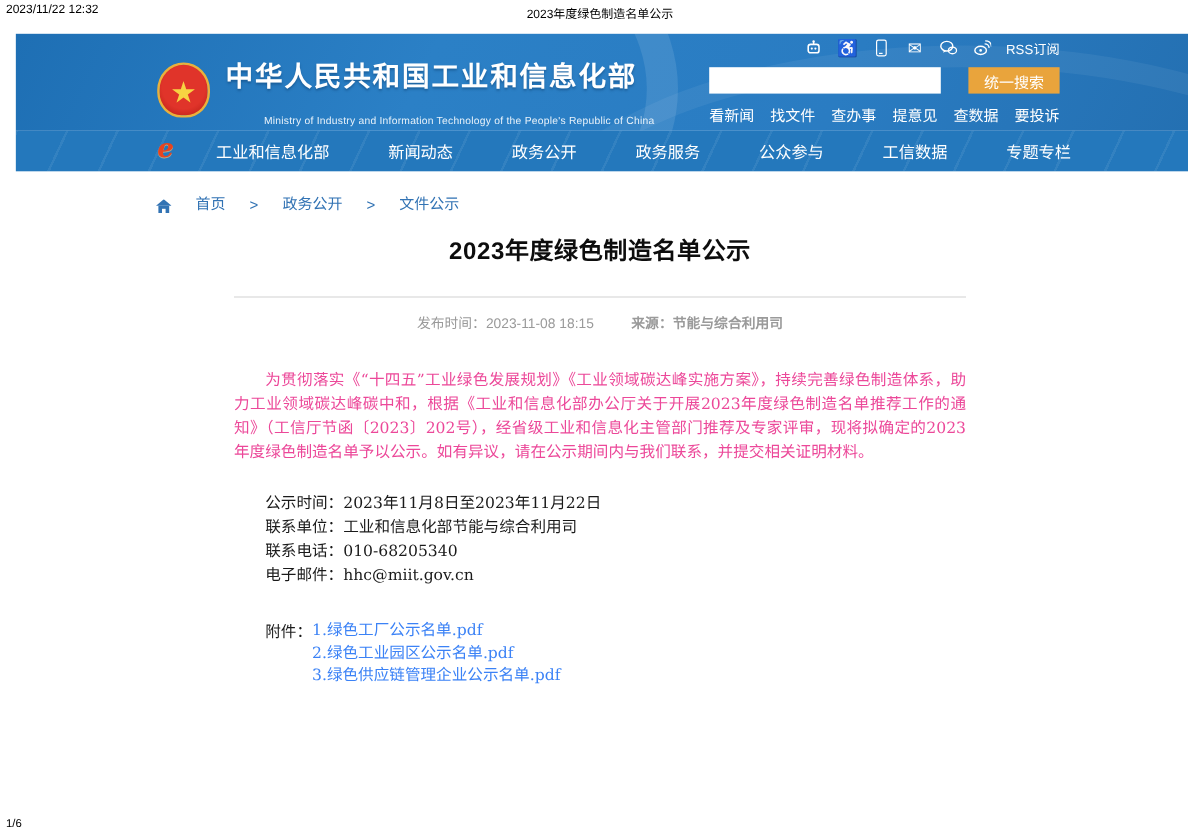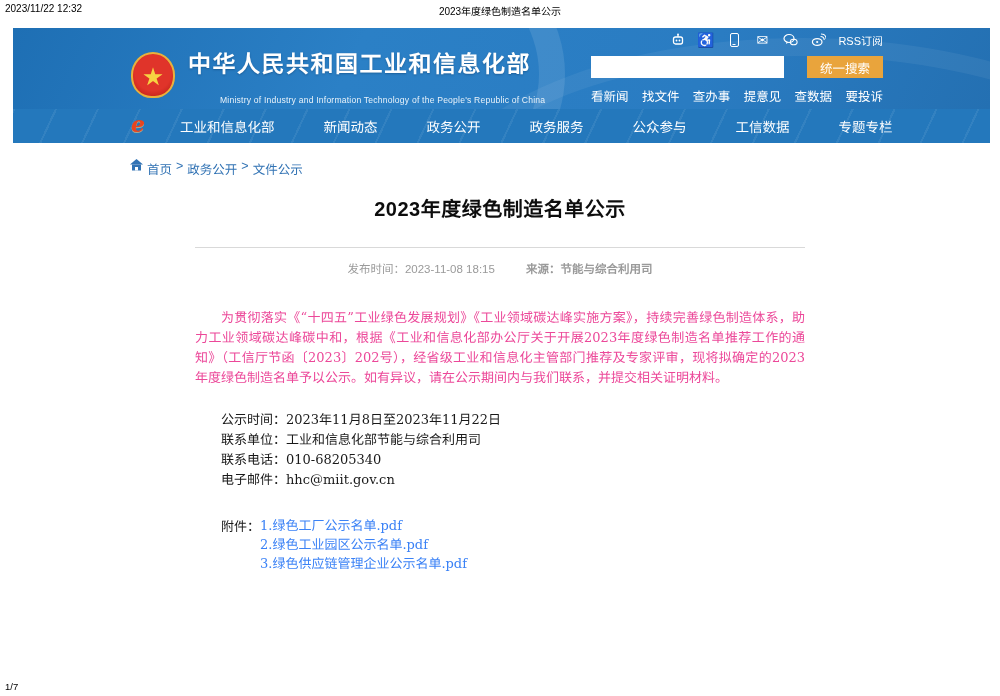--- a/index.html
+++ b/index.html
@@ -35,21 +35,21 @@
   .search-input { flex:1; border:none; background:#fff; height:22px; padding:0 6px; font-size:12px; outline:none; }
   .search-btn { width:76px; height:22px; border:none; background:#e9a43c; color:#fff; font-size:12.5px; cursor:pointer; font-family:inherit; }
   .quick-links { display:flex; justify-content:space-between; margin-top:8px; }
   .quick-links a { color:#fff; font-size:12.5px; text-decoration:none; }
 
   .nav-logo { position:absolute; left:118px; font-family:"DejaVu Serif", serif; font-style:italic; font-weight:bold; font-size:22px; color:#e8441e; text-shadow:0 1px 0 rgba(255,200,120,.6); line-height:1; top:4px; }
   .nav-items { display:flex; padding-left:167px; column-gap:49px; }
   .nav-items a { color:#fff; font-size:13.5px; text-decoration:none; white-space:nowrap; }
 
   
-  .breadcrumb { position:absolute; top:159px; left:130px; display:flex; align-items:flex-start; gap:4px; font-size:12.5px; color:#3273b4; }
+  .breadcrumb { position:absolute; top:159px; left:130px; display:flex; align-items:flex-end; gap:20px; font-size:12.5px; color:#3273b4; }
   .breadcrumb a { color:#3273b4; text-decoration:none; }
   .home-icon { display:inline-flex; }
 
   
   .article { position:absolute; top:193px; left:195px; width:610px; color:#222; }
   .article h1 { font-size:20px; font-weight:bold; color:#0d0d0d; text-align:center; letter-spacing:.5px; }
   .meta-rule { border:none; border-top:1px solid #d9d9d9; margin-top:25px; }
   .meta { text-align:center; font-size:11.5px; color:#9a9a9a; margin-top:12px; }
   .meta span + span { margin-left:28px;font-weight:bold; }
   .body-para { margin-top:32px; font-family:"DejaVu Serif", serif; font-size:13px; line-height:20px; text-align:justify; text-indent:2em; color:#ec4899; }
@@ -169,14 +169,14 @@
     <span class="attach-label">附件：</span>
     <div class="attach-list">
       <a href="#">1.绿色工厂公示名单.pdf</a>
       <a href="#">2.绿色工业园区公示名单.pdf</a>
       <a href="#">3.绿色供应链管理企业公示名单.pdf</a>
     </div>
   </div>
 </div>
 
 <div class="print-footer">
-  <span>1/7</span>
+  <span>1/6</span>
 </div>
 
 </body></html>

